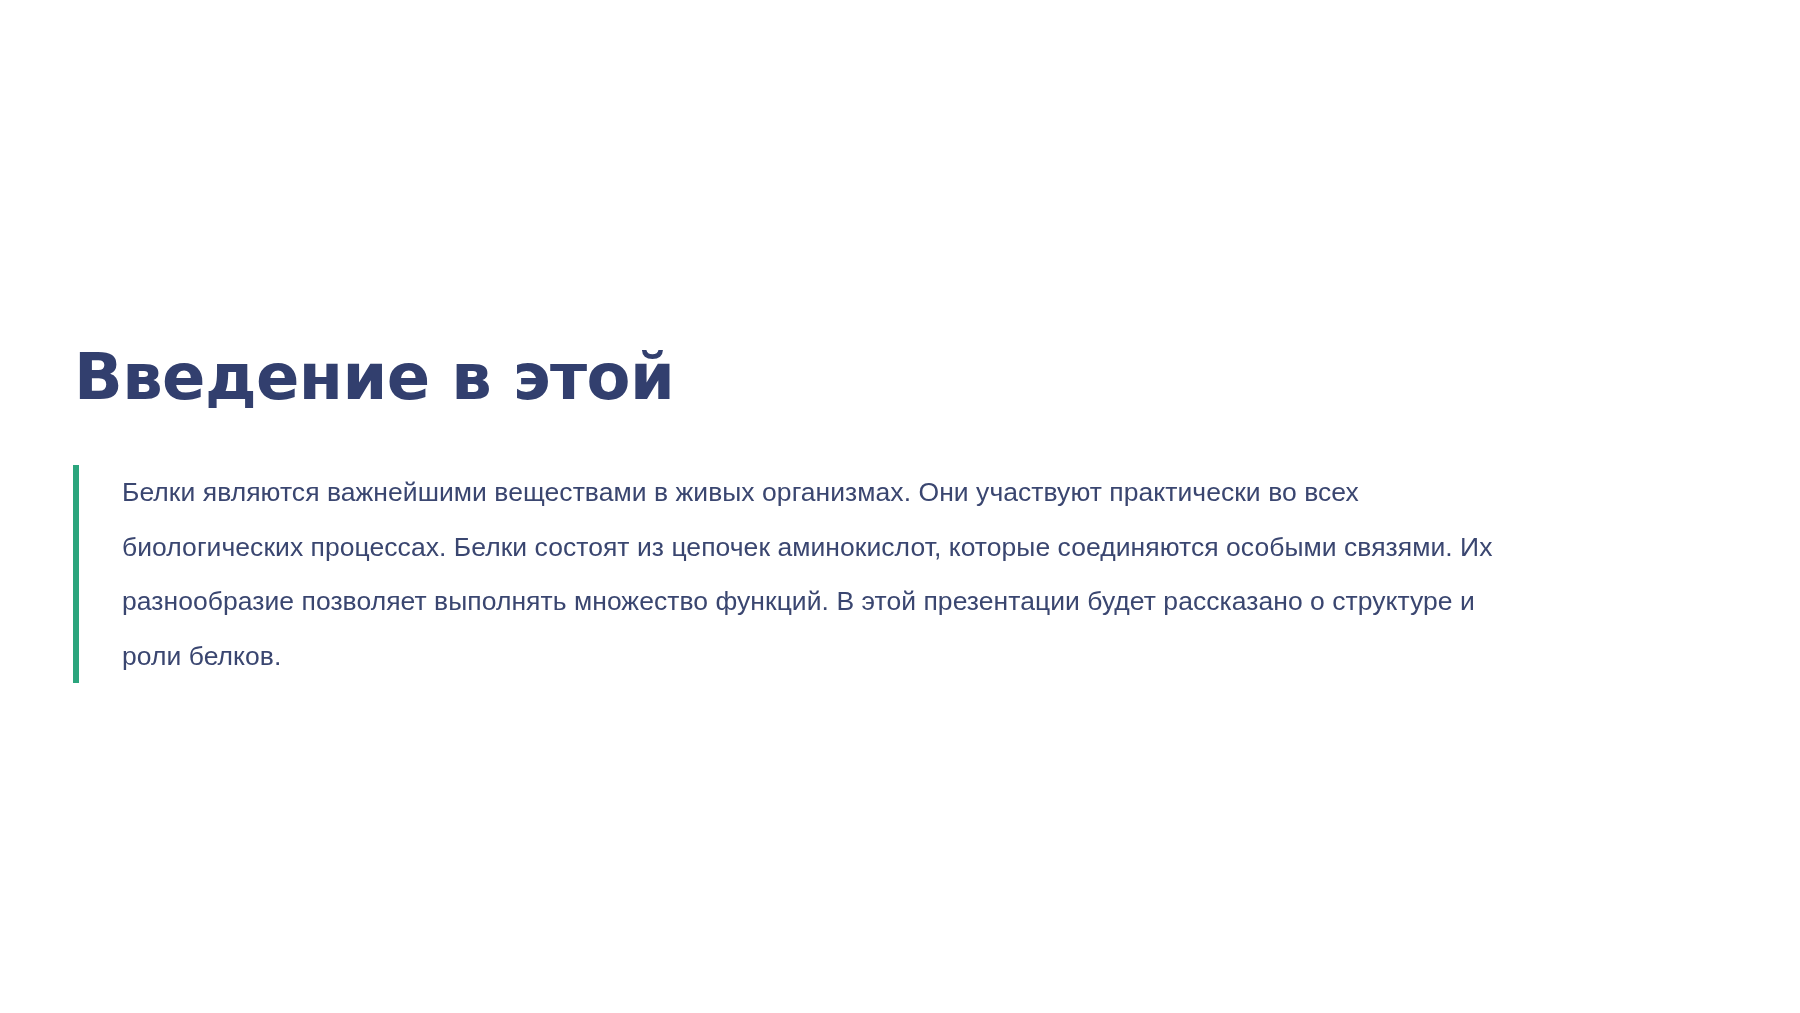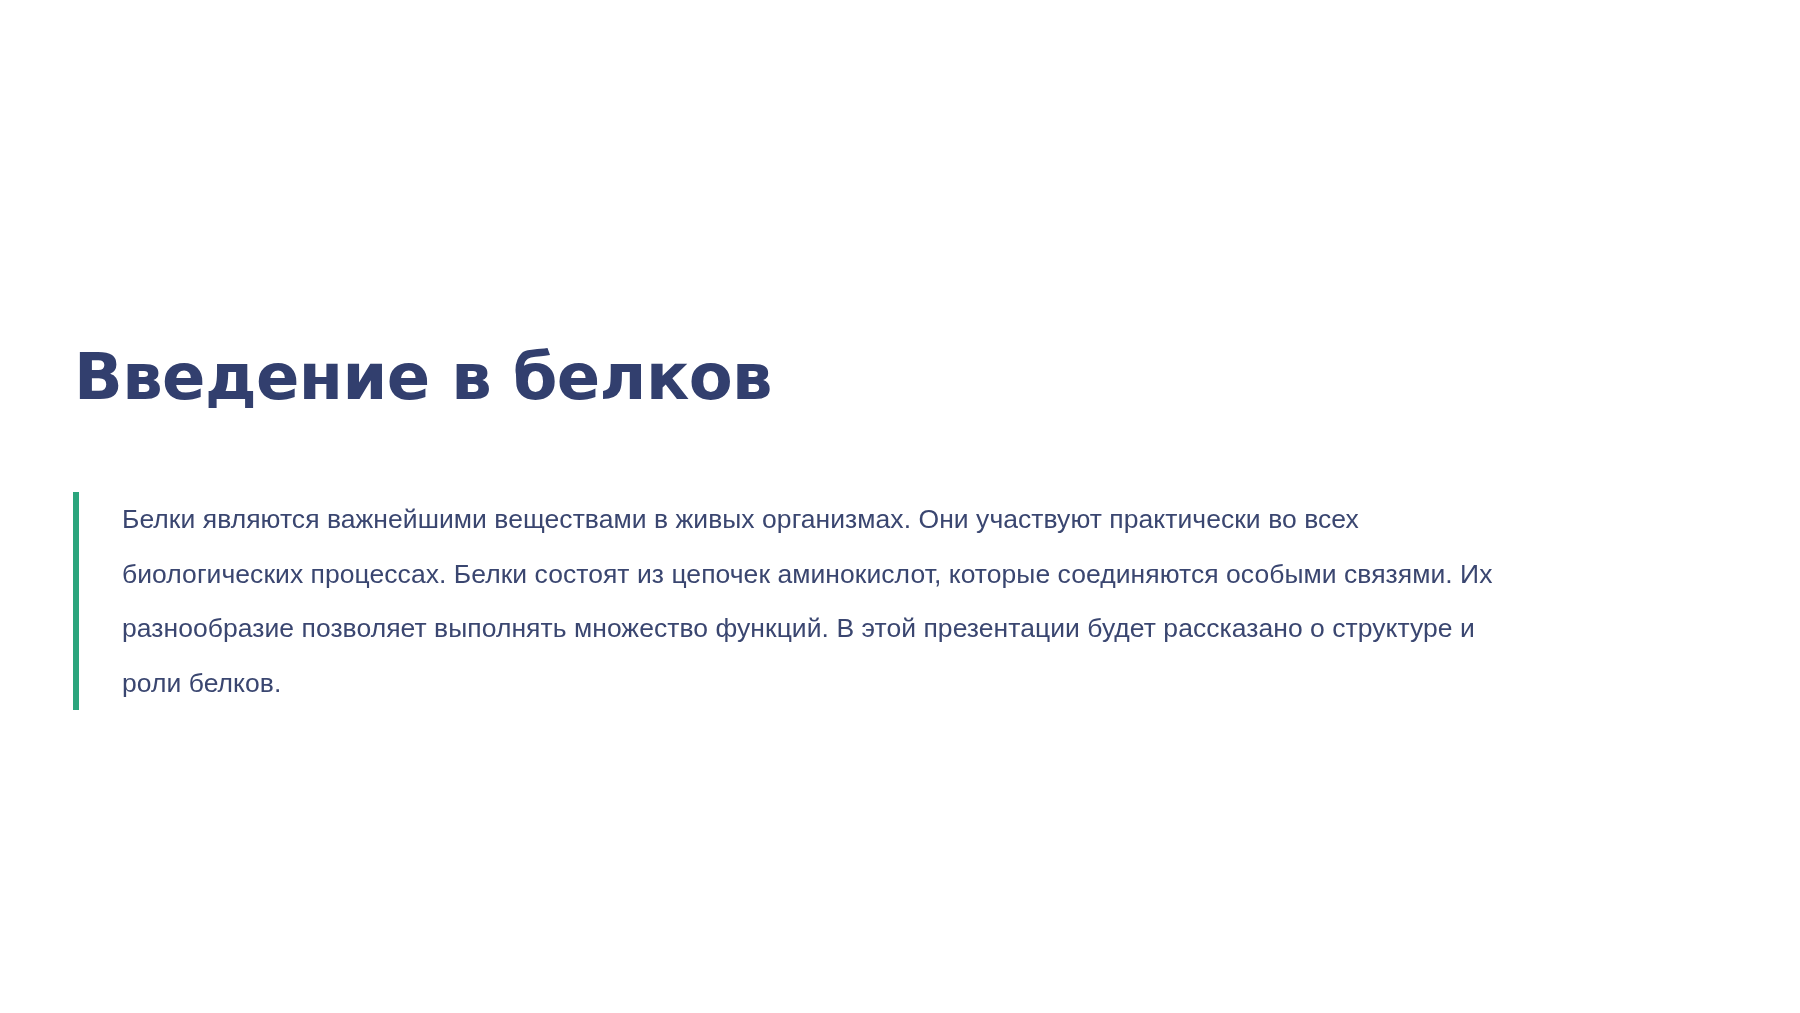--- a/index.html
+++ b/index.html
@@ -35,21 +35,21 @@
     line-height: 78px;
     letter-spacing: -0.6px;
     color: #323F6E;
     white-space: nowrap;
   }
 
   
   .body-block {
     position: absolute;
     left: 73px;
-    top: 492px;
+    top: 465px;
     width: 1660px;
     display: flex;
     align-items: stretch;
   }
 
   .accent-bar {
     flex: 0 0 auto;
     width: 6px;
     min-height: 207px;
     background: #2BA57D;
@@ -67,20 +67,20 @@
     letter-spacing: 0.05px;
     max-width: 1425px;
     text-align: left;
   }
 </style>
 </head>
 <body>
 
 <div class="slide">
 
-  <h1 class="slide-title">Введение в белков</h1>
+  <h1 class="slide-title">Введение в этой</h1>
 
   <div class="body-block">
     <div class="accent-bar"></div>
     <p class="body-text">Белки являются важнейшими веществами в живых организмах. Они участвуют практически во всех биологических процессах. Белки состоят из цепочек аминокислот, которые соединяются особыми связями. Их разнообразие позволяет выполнять множество функций. В этой презентации будет рассказано о структуре и роли белков.</p>
   </div>
 
 </div>
 
 </body></html>

